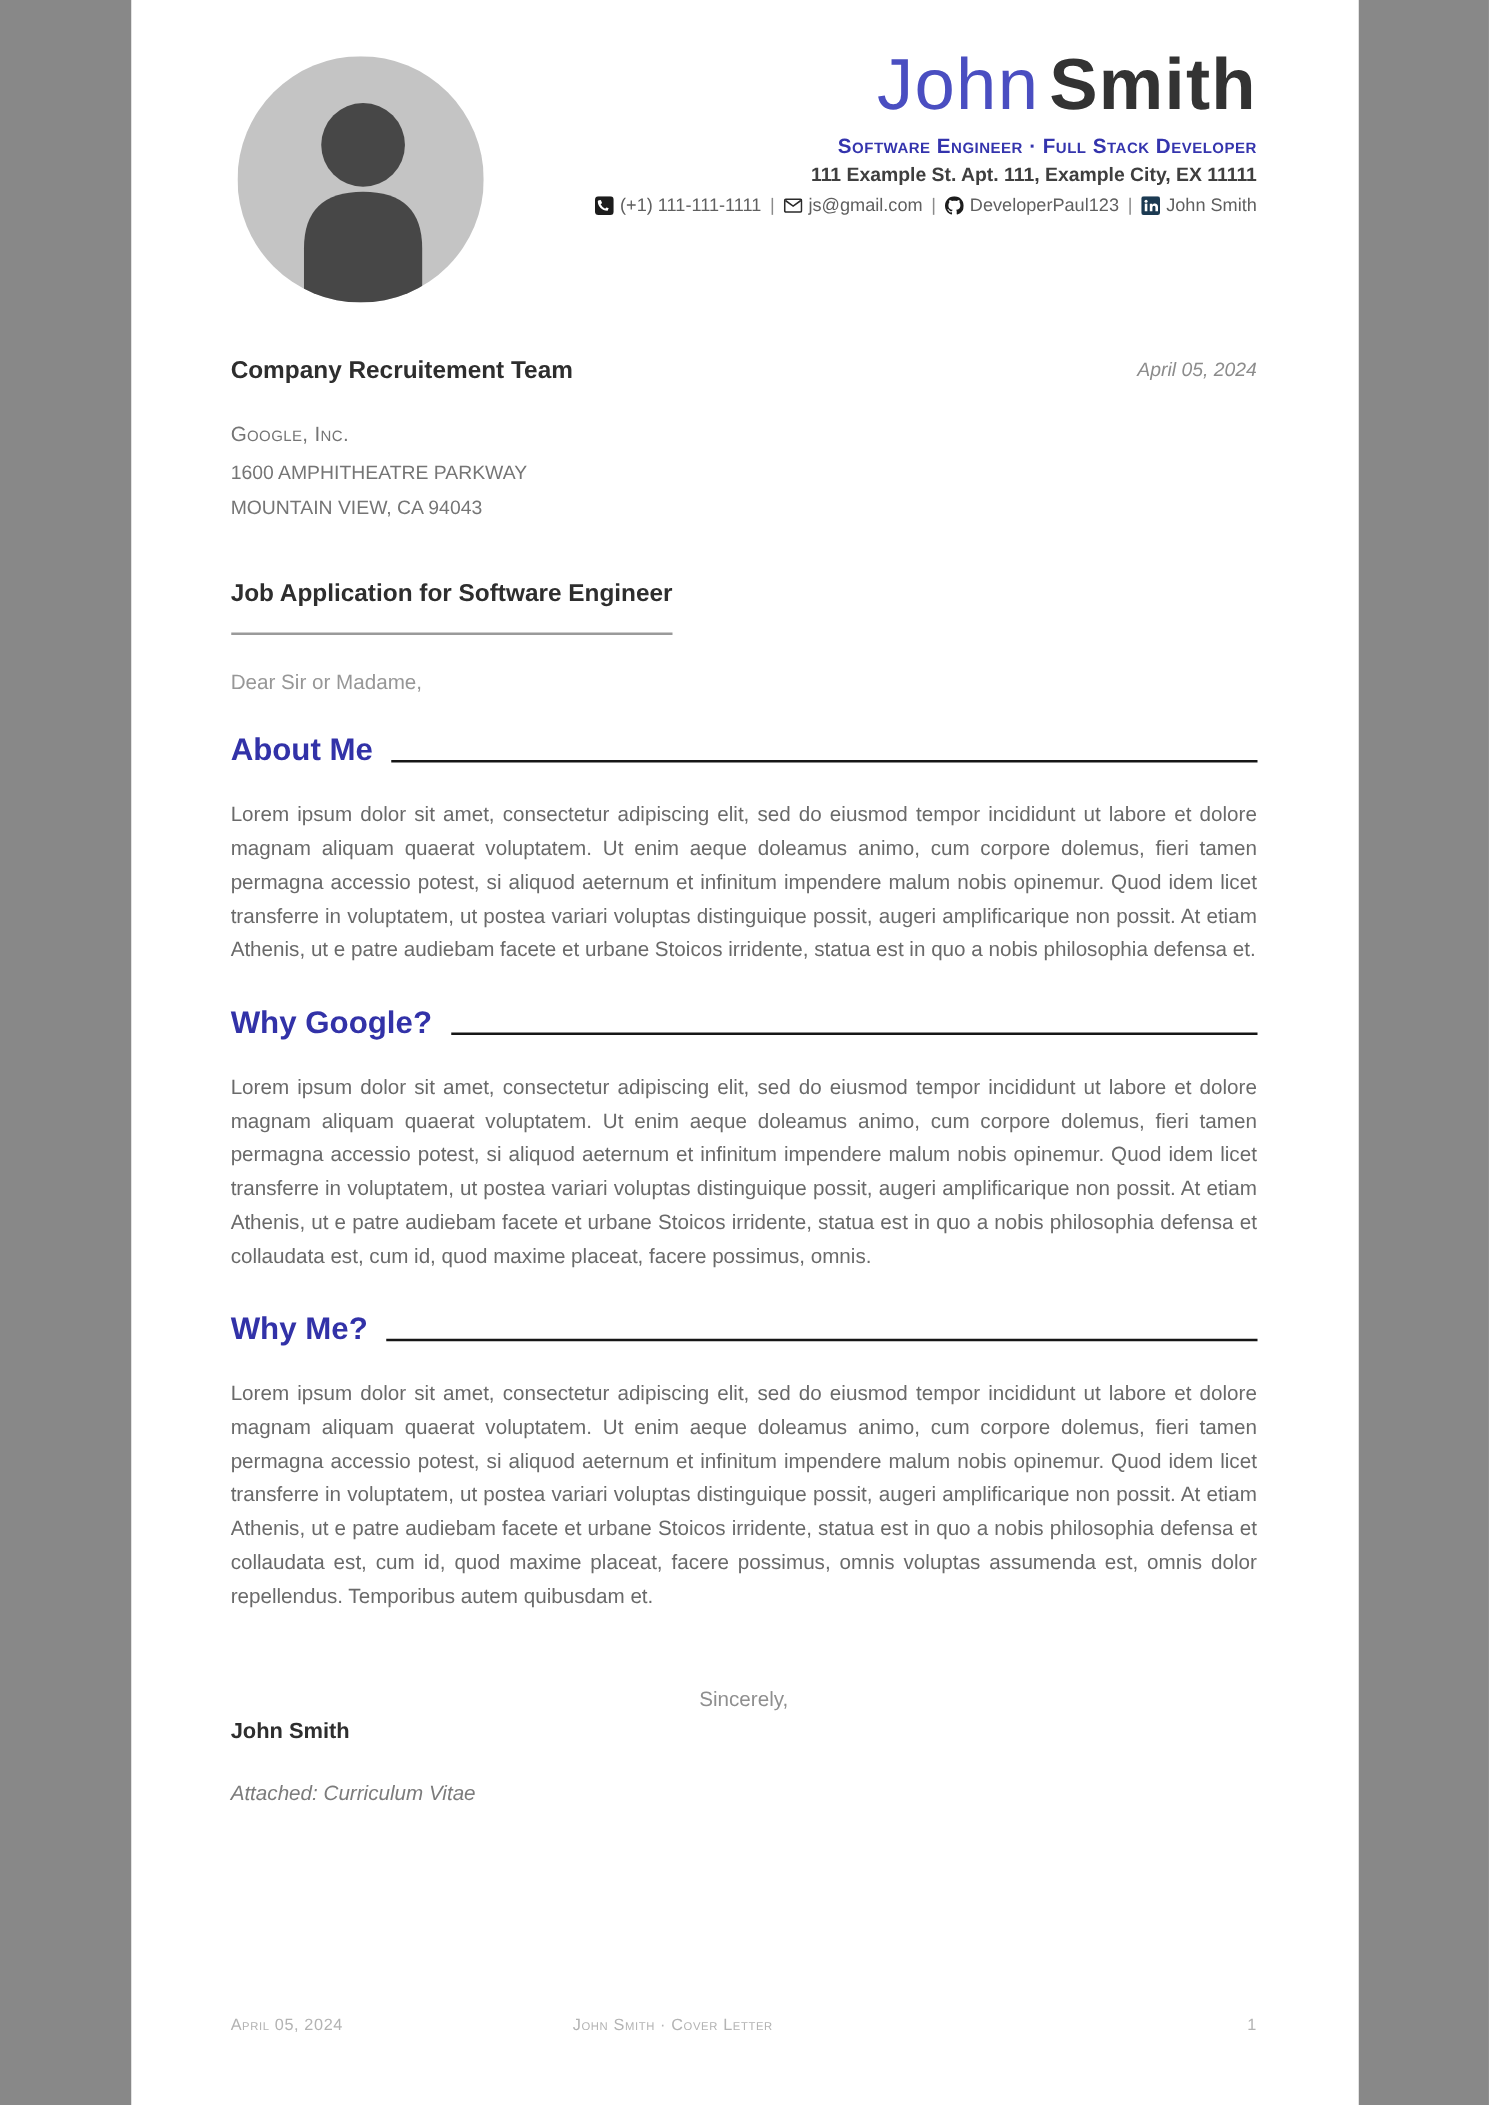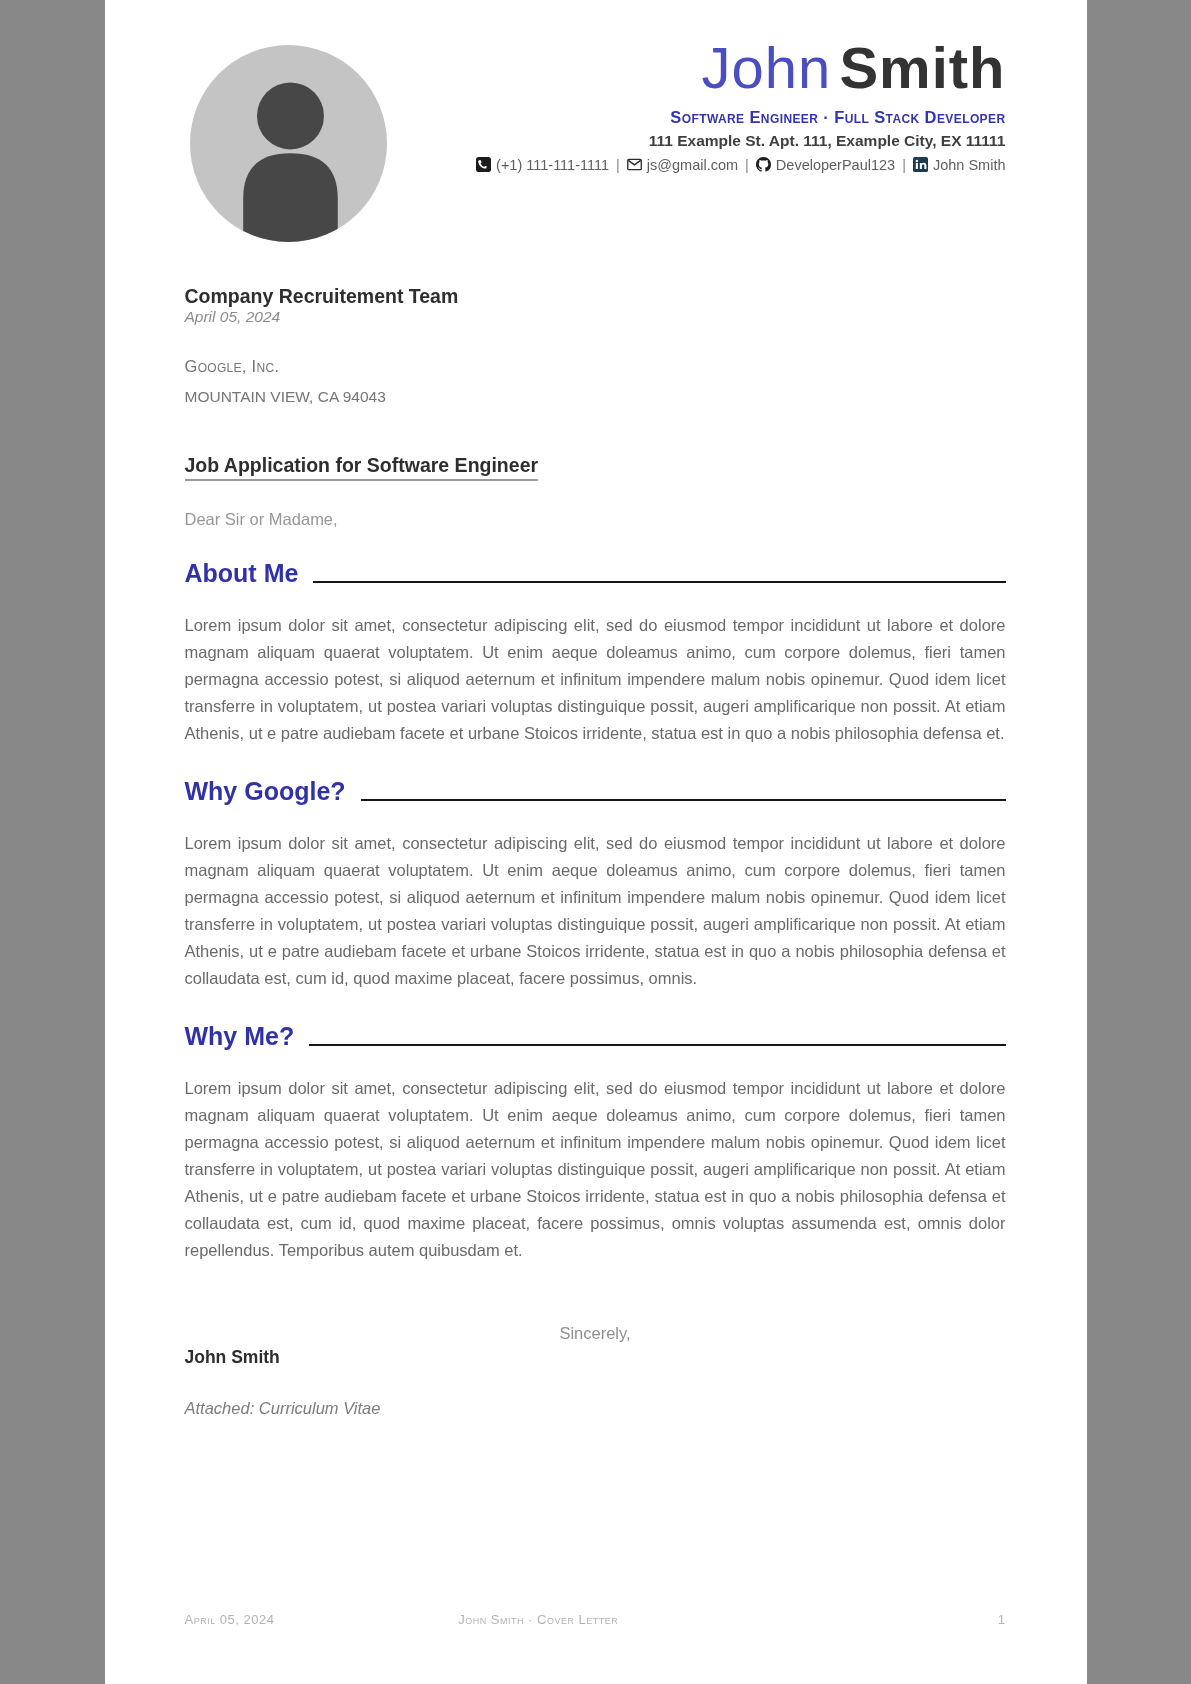--- a/index.html
+++ b/index.html
@@ -48,33 +48,33 @@
   .contact-item { display:inline-flex; align-items:center; gap:5px; }
   .contact-sep { color:#8a8a8a; }
   .cicon { display:inline-block; width:15px; height:15px; }
   .cicon svg { display:block; width:100%; height:100%; }
 
   
   .letter {
     position:absolute; left:80px; right:81px; top:285px;
     color:#6a6a6a;
   }
-  .recipient-row { display:flex; align-items:flex-start; justify-content:space-between;flex-direction:column; }
+  .recipient-row { display:flex; align-items:center; justify-content:space-between; }
   .recipient { font-size:19.5px; font-weight:700; color:#2e2e2e; }
   .letter-date { font-size:15.5px; font-style:italic; color:#8c8c8c; }
 
   .company   { margin-top:31px; font-variant:small-caps; font-size:16.5px; color:#757575; letter-spacing:0.3px; }
   .addr2     { margin-top:7px;  font-size:15.5px; color:#757575; line-height:28px; }
 
   .subject   {
     margin-top:43px;
     display:inline-block;
     font-size:19.5px; font-weight:700; color:#2e2e2e;
     border-bottom:2px solid #9a9a9a;
-    padding-bottom:2px;
+    padding-bottom:19px;
   }
   .greeting  { margin-top:29px; font-size:16.5px; color:#979797; }
 
   .section   { margin-top:27px; }
   .section-head { display:flex; align-items:flex-end; }
   .section-title { font-size:25px; font-weight:700; color:#3232a8; line-height:34px; white-space:nowrap; }
   .section-rule  { flex:1; border-bottom:2.5px solid #161616; margin-left:15px; margin-bottom:7px; }
   .section-body  {
     margin-top:22px;
     font-size:16.5px; line-height:27px;
@@ -169,20 +169,21 @@
 
   <div class="letter">
 
     <div class="recipient-row">
       <span class="recipient">Company Recruitement Team</span>
       <span class="letter-date">April 05, 2024</span>
     </div>
 
     <div class="company">Google, Inc.</div>
     <div class="addr2">
+      <div>1600 AMPHITHEATRE PARKWAY</div>
       <div>MOUNTAIN VIEW, CA 94043</div>
     </div>
 
     <div>
       <span class="subject">Job Application for Software Engineer</span>
     </div>
 
     <div class="greeting">Dear Sir or Madame,</div>
 
     <div class="section">

